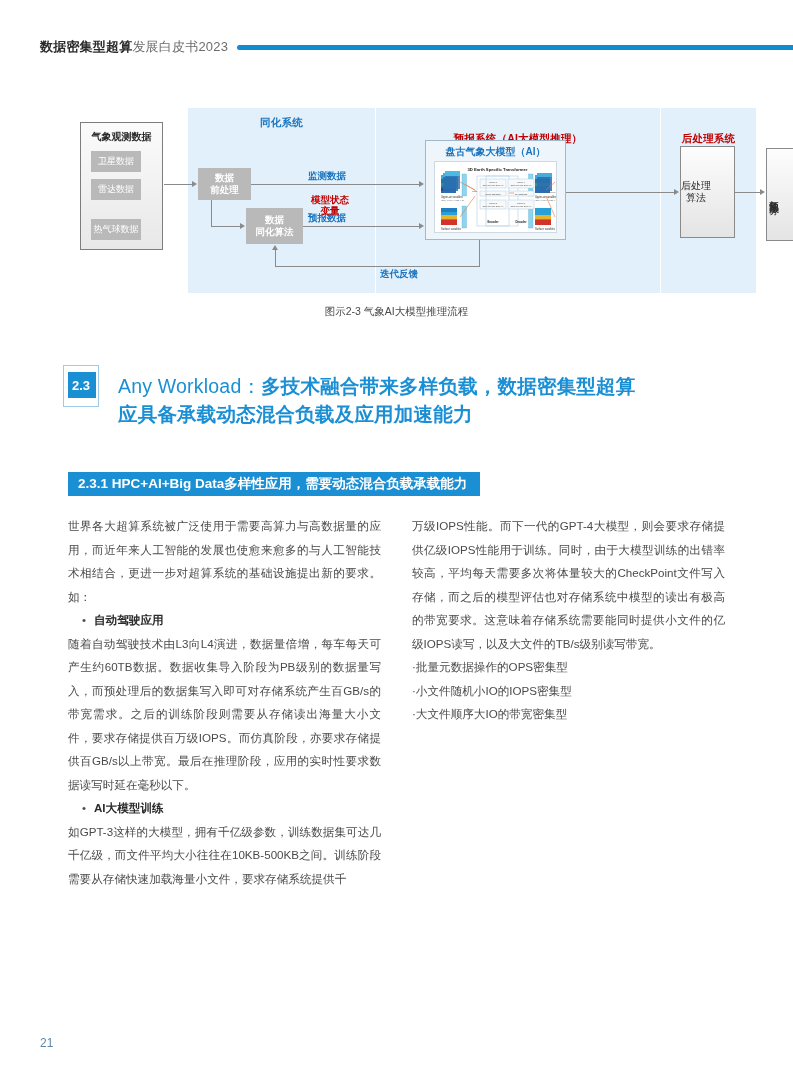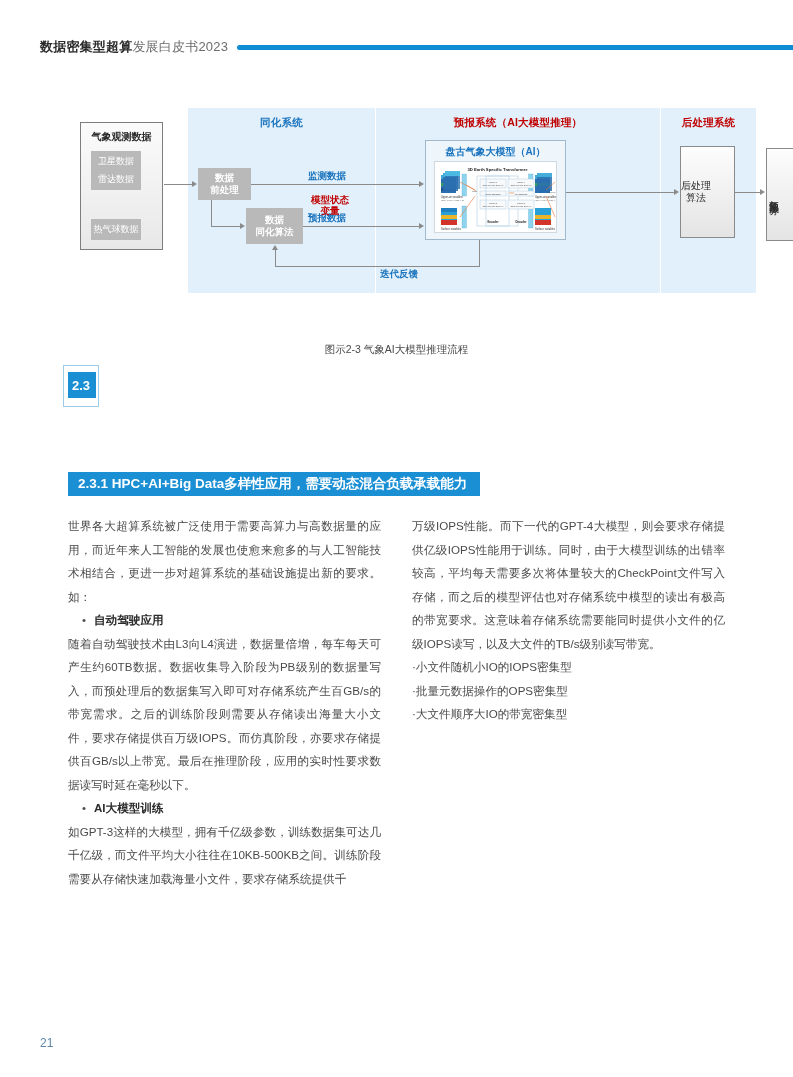--- a/index.html
+++ b/index.html
@@ -17,31 +17,31 @@
 
   
   .figure{position:absolute;left:80px;top:108px;width:645px;height:185px;}
   .fig-band{position:absolute;top:0;height:185px;background:#e2f0fb;}
   .band-assim{left:108px;width:187px;}
   .band-fore{left:296px;width:284px;}
   .band-post{left:581px;width:95px;}
   .band-sep{position:absolute;top:0;height:185px;width:1px;background:#ffffff;}
 
   .band-title{position:absolute;top:8px;font-size:10.5px;font-weight:bold;text-align:center;letter-spacing:.2px;}
-  .band-title.red{color:#c00000;}
+  .band-title.red{color:#c00000;margin-top:16px;}
   .band-title.blue{color:#1b74bd;}
 
   
   .obs-box{position:absolute;left:0;top:14px;width:83px;height:128px;border:1px solid #7d7d7d;
            background:linear-gradient(#fbfbfb,#e8e8e8);box-sizing:border-box;}
   .obs-title{position:absolute;left:0;right:0;top:7px;text-align:center;font-size:10px;font-weight:bold;color:#2b2b2b;}
   .obs-chip{position:absolute;left:10px;width:50px;height:21px;background:#b9b9b9;color:#ffffff;
             font-size:9px;display:flex;align-items:center;justify-content:center;}
   .obs-chip.c1{top:28px;}
-  .obs-chip.c2{top:46px;}
+  .obs-chip.c2{top:56px;}
   .obs-chip.c3{top:96px;}
 
   
   .gbox{position:absolute;background:#b9b9b9;color:#ffffff;font-size:9.5px;font-weight:bold;
         display:flex;align-items:center;justify-content:center;text-align:center;line-height:1.22;}
   .gbox.pre{left:118px;top:60px;width:53px;height:32px;}
   .gbox.assim{left:166px;top:100px;width:57px;height:36px;}
 
   
   .wbox{position:absolute;border:1px solid #8a8a8a;background:linear-gradient(#fdfdfd,#e4e4e4);
@@ -64,21 +64,21 @@
 
   
   .ln{position:absolute;background:#8a8a8a;}
   .lnh{height:1px;}
   .lnv{width:1px;}
   .arw{position:absolute;width:0;height:0;border-top:3.5px solid transparent;border-bottom:3.5px solid transparent;
        border-left:5px solid #8a8a8a;}
   .arw.up{border-left:3.5px solid transparent;border-right:3.5px solid transparent;
           border-bottom:5px solid #8a8a8a;border-top:0;}
 
-  .fig-caption{position:absolute;left:0;right:0;top:305px;text-align:center;font-size:10.5px;color:#4a4a4a;margin-top:38px;}
+  .fig-caption{position:absolute;left:0;right:0;top:305px;text-align:center;font-size:10.5px;color:#4a4a4a;}
 
   
   .sec-head{position:absolute;left:68px;top:372px;width:660px;display:flex;align-items:flex-start;}
   .sec-num{width:26px;height:26px;background:#1b8fd4;color:#fff;font-size:13px;font-weight:bold;
            display:flex;align-items:center;justify-content:center;flex:none;
            border-right:2px solid #1b8fd4;position:relative;}
   .sec-num::after{content:"";position:absolute;left:-5px;top:-7px;width:34px;height:40px;border:1px solid #9ecbe8;}
   .sec-text{margin-left:22px;font-size:19.5px;font-weight:bold;color:#1b8fd4;line-height:1.45;letter-spacing:.2px;}
   .sec-text .latin{font-weight:normal;}
 
@@ -262,38 +262,42 @@
 
   <div class="wbox service">
       <span>气象预报服务</span>
     </div>
 </div>
 
 <div class="fig-caption">图示2-3 气象AI大模型推理流程</div>
 
 <div class="sec-head">
   <div class="sec-num">2.3</div>
+  <div class="sec-text">
+    <span class="latin">Any Workload：</span><span>多技术融合带来多样负载，数据密集型超算</span><br>
+    <span>应具备承载动态混合负载及应用加速能力</span>
+  </div>
 </div>
 
 <div class="sub-bar">2.3.1 HPC+AI+Big Data多样性应用，需要动态混合负载承载能力</div>
 
 <div class="col left">
   <p>世界各大超算系统被广泛使用于需要高算力与高数据量的应用，而近年来人工智能的发展也使愈来愈多的与人工智能技术相结合，更进一步对超算系统的基础设施提出新的要求。如：</p>
   <div class="bullet">
     <span class="dot">•</span>
     <span class="btxt">自动驾驶应用</span>
   </div>
   <p class="sub-para">随着自动驾驶技术由L3向L4演进，数据量倍增，每车每天可产生约60TB数据。数据收集导入阶段为PB级别的数据量写入，而预处理后的数据集写入即可对存储系统产生百GB/s的带宽需求。之后的训练阶段则需要从存储读出海量大小文件，要求存储提供百万级IOPS。而仿真阶段，亦要求存储提供百GB/s以上带宽。最后在推理阶段，应用的实时性要求数据读写时延在毫秒以下。</p>
   <div class="bullet">
     <span class="dot">•</span>
     <span class="btxt">AI大模型训练</span>
   </div>
   <p class="sub-para">如GPT-3这样的大模型，拥有千亿级参数，训练数据集可达几千亿级，而文件平均大小往往在10KB-500KB之间。训练阶段需要从存储快速加载海量小文件，要求存储系统提供千</p>
 </div>
 
 <div class="col right">
   <p>万级IOPS性能。而下一代的GPT-4大模型，则会要求存储提供亿级IOPS性能用于训练。同时，由于大模型训练的出错率较高，平均每天需要多次将体量较大的CheckPoint文件写入存储，而之后的模型评估也对存储系统中模型的读出有极高的带宽要求。这意味着存储系统需要能同时提供小文件的亿级IOPS读写，以及大文件的TB/s级别读写带宽。</p>
+  <p class="dash-item">·批量元数据操作的OPS密集型</p>
   <p class="dash-item">·小文件随机小IO的IOPS密集型</p>
-  <p class="dash-item">·批量元数据操作的OPS密集型</p>
   <p class="dash-item">·大文件顺序大IO的带宽密集型</p>
 </div>
 
 <div class="page-num">21</div>
 
 </body></html>

